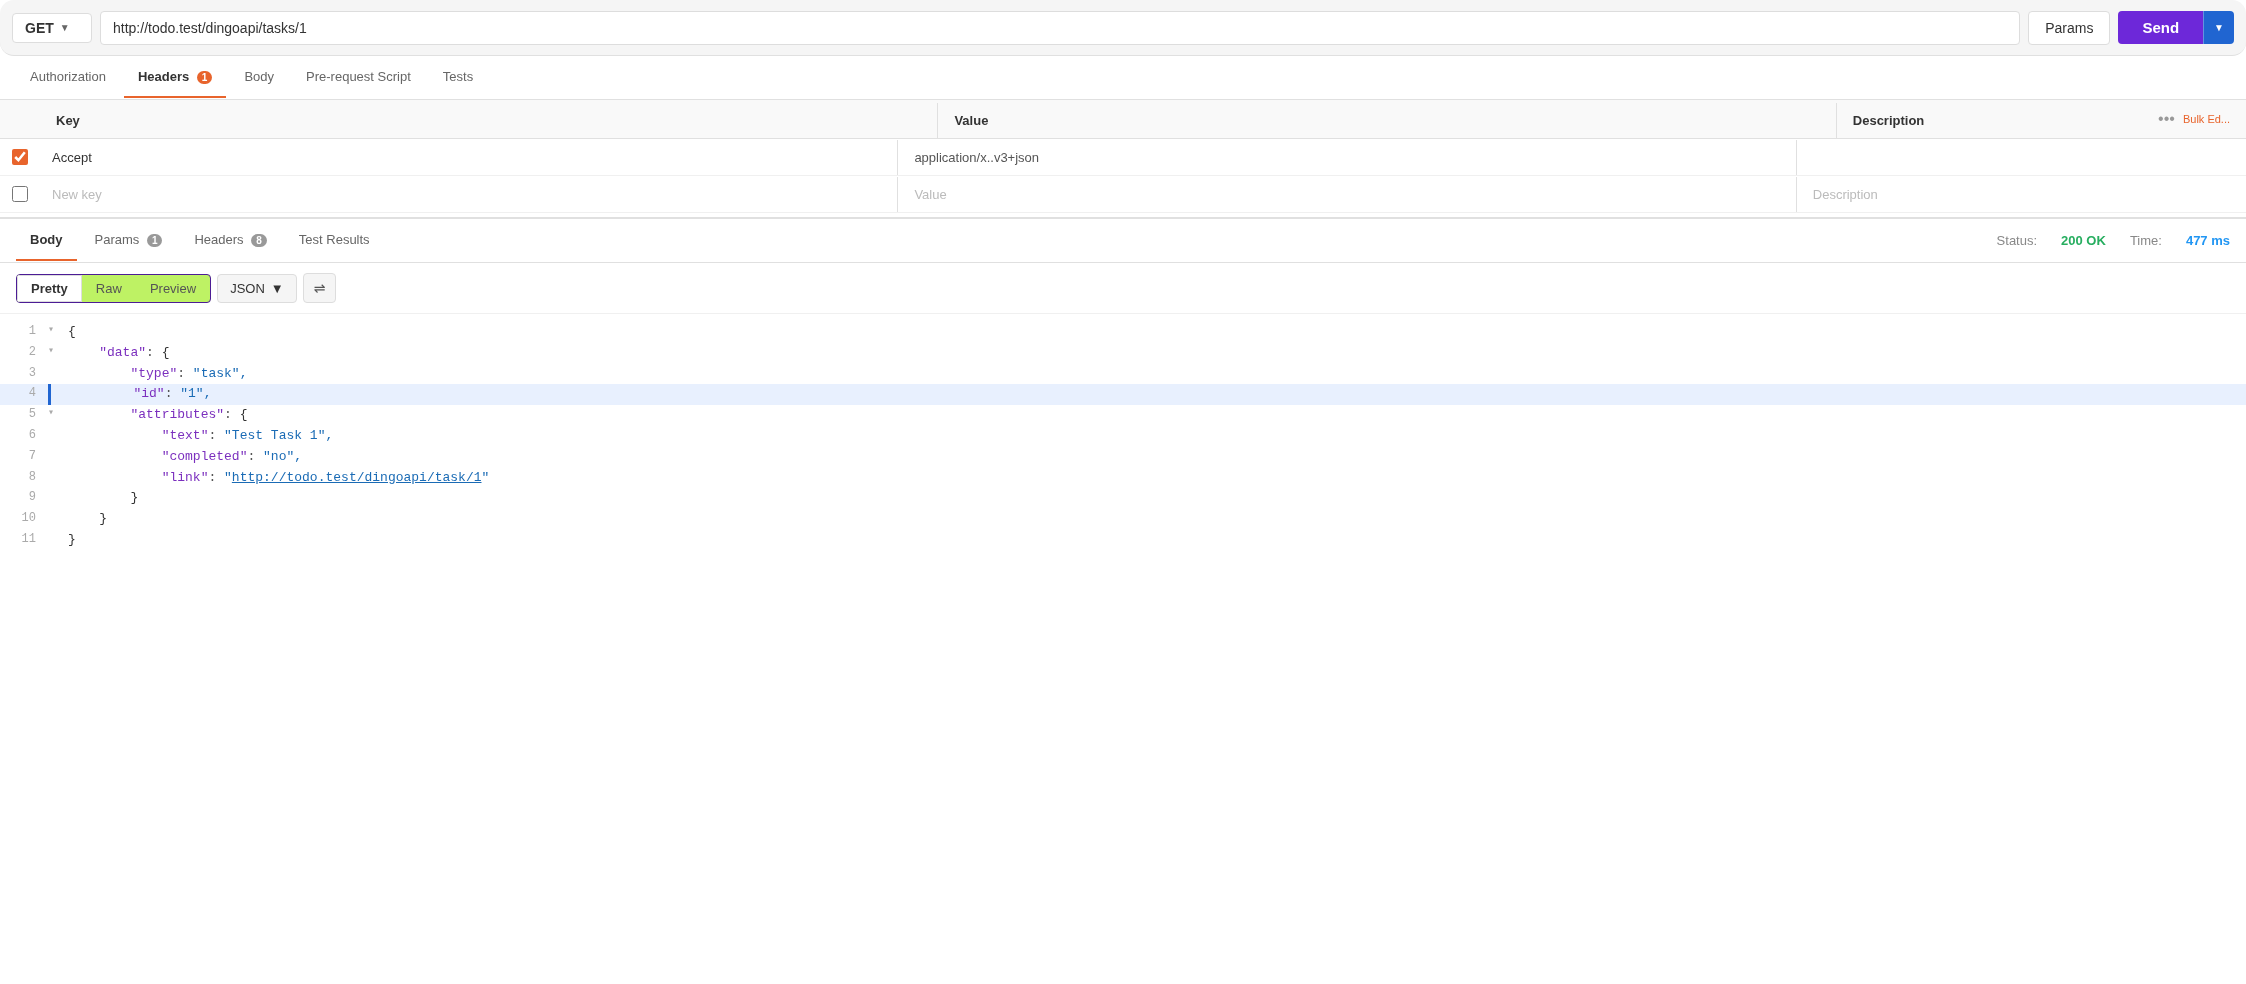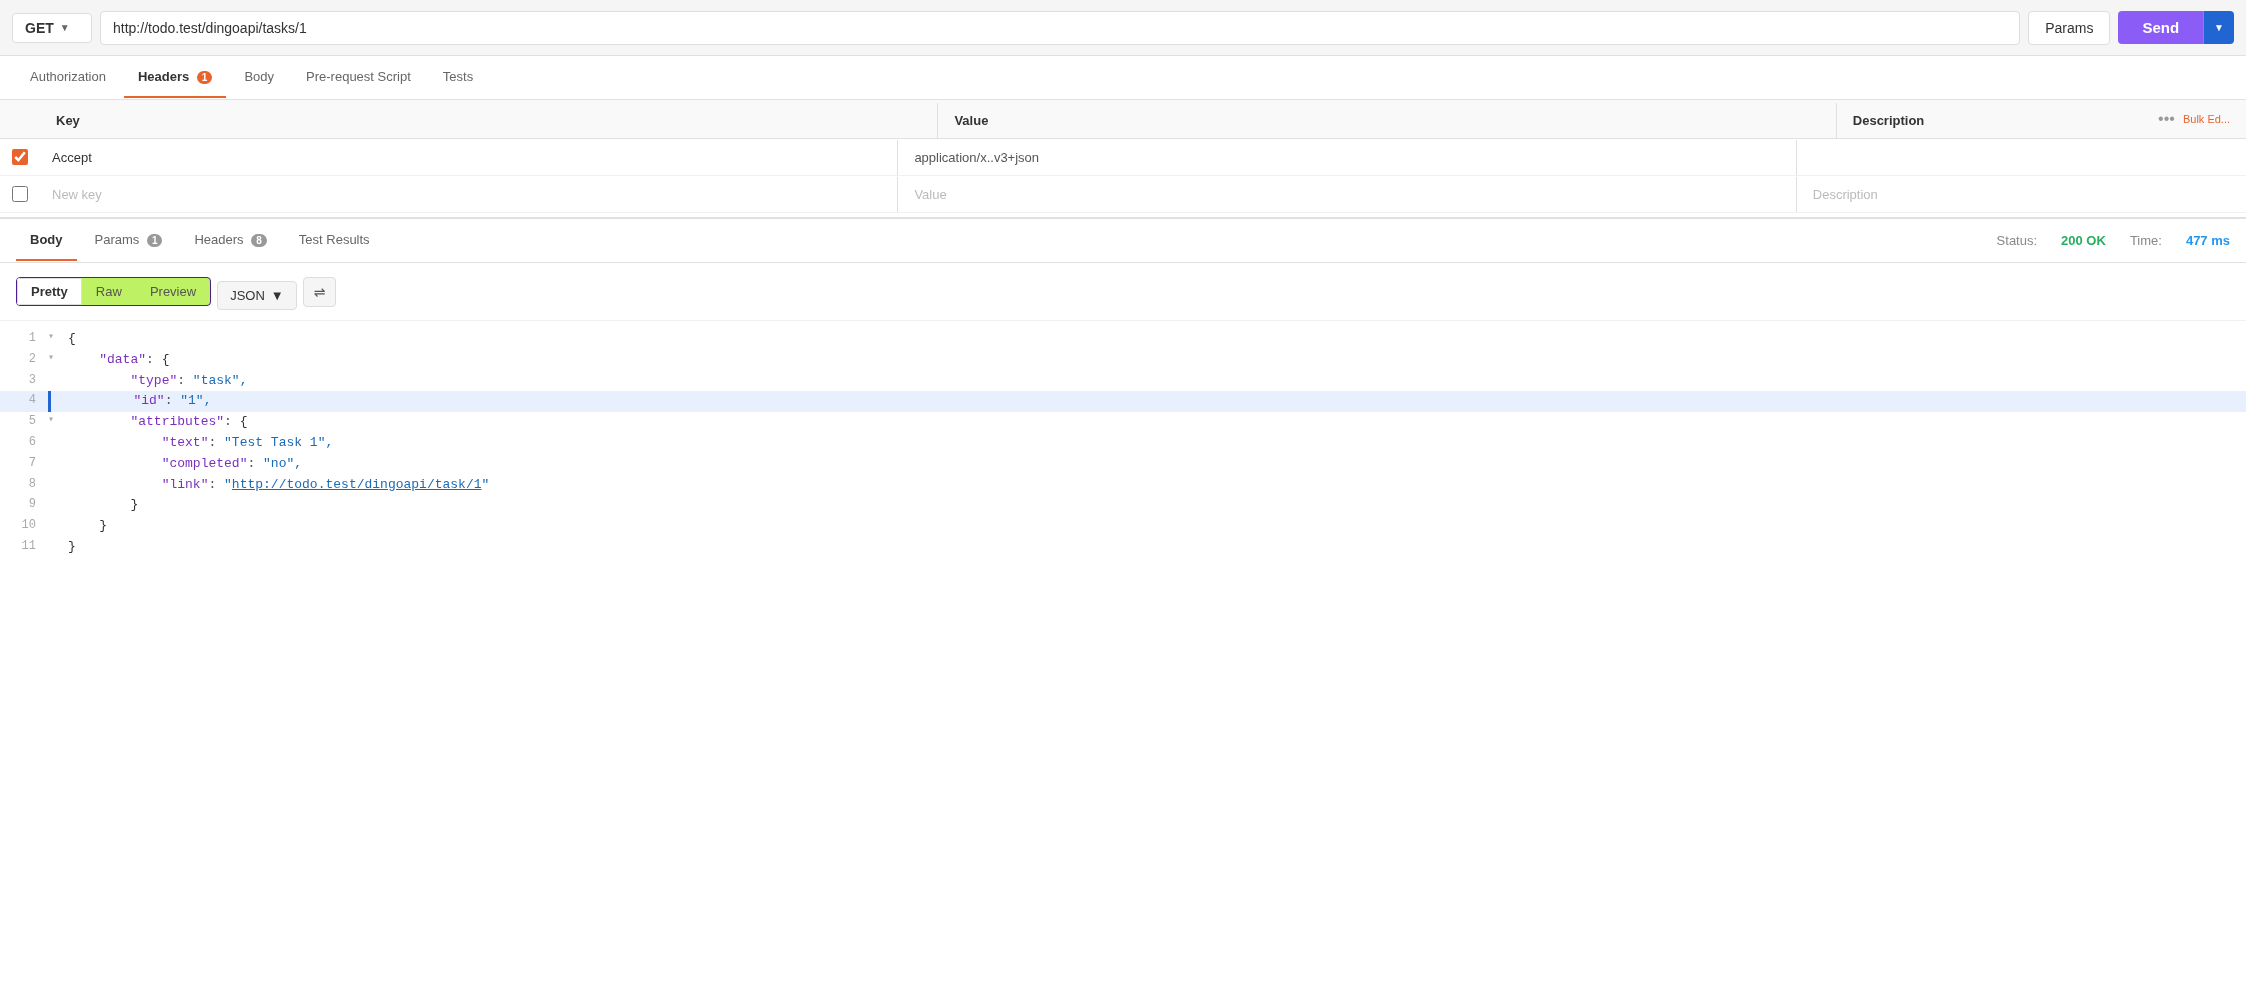--- a/index.html
+++ b/index.html
@@ -12,20 +12,21 @@
 
     
     .url-bar {
       display: flex;
       align-items: center;
       background: #f5f5f5;
       border-bottom: 1px solid #e0e0e0;
       padding: 8px 12px;
       gap: 8px;
       height: 56px;
+      border-radius: 14px;
     }
 
     .method-dropdown {
       display: flex;
       align-items: center;
       gap: 6px;
       background: #fff;
       border: 1px solid #ddd;
       border-radius: 4px;
       padding: 6px 12px;
@@ -63,21 +64,21 @@
     }
 
     .send-btn-group {
       display: flex;
       align-items: stretch;
       border-radius: 4px;
       overflow: hidden;
     }
 
     .send-btn {
-      background: #8b5cf6;
+      background: #6d28d9;
       color: #fff;
       border: none;
       padding: 8px 24px;
       font-size: 15px;
       font-weight: 600;
       cursor: pointer;
     }
 
     .send-dropdown-btn {
       background: #2065d1;
@@ -326,21 +327,20 @@
       display: flex;
       align-items: flex-start;
       gap: 6px;
       background: #f5f5f5;
       border: 1px solid #ddd;
       border-radius: 4px;
       padding: 6px 12px;
       font-size: 13px;
       cursor: pointer;
       color: #333;
-      margin-top: 8px;
     }
 
     .wrap-btn {
       background: #f5f5f5;
       border: 1px solid #ddd;
       border-radius: 4px;
       padding: 6px 10px;
       cursor: pointer;
       font-size: 14px;
       color: #555;

